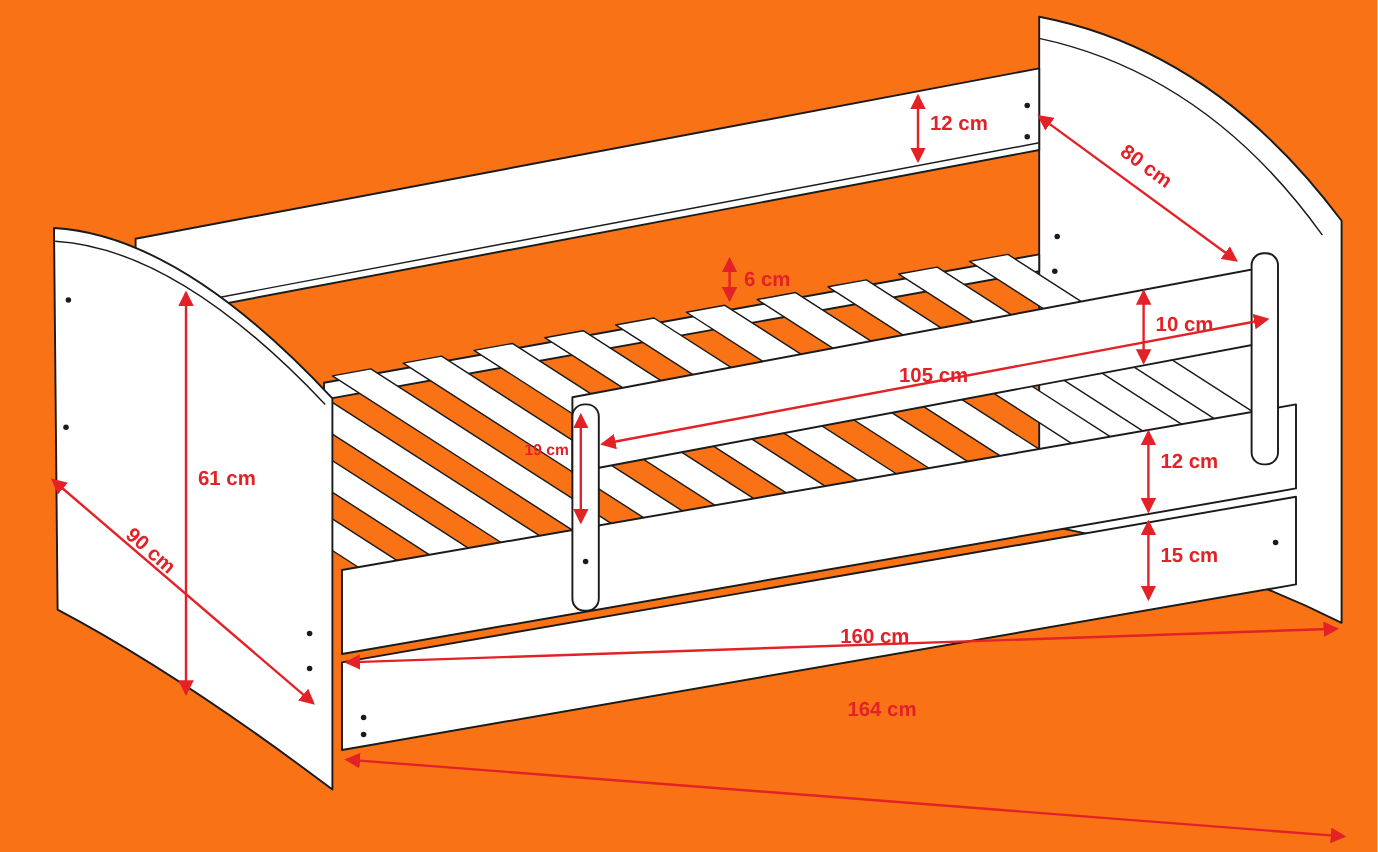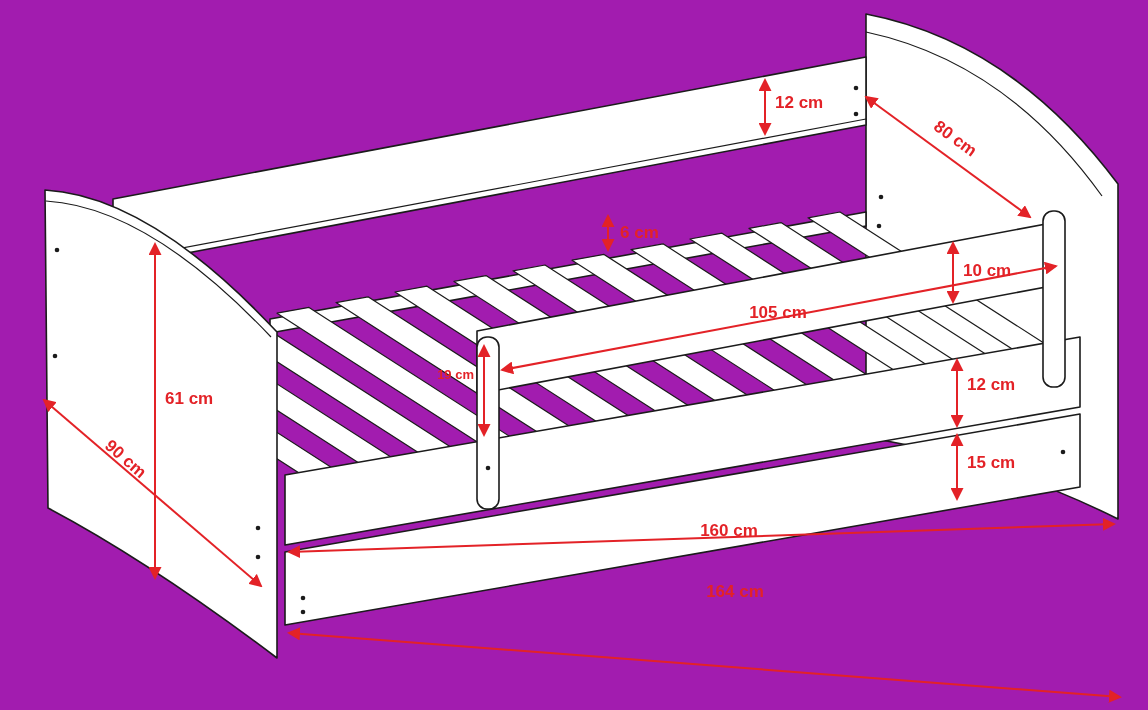--- a/index.html
+++ b/index.html
@@ -1,16 +1,16 @@
 <!DOCTYPE html>
 <html><head>
 <meta charset="utf-8">
 <style>
   html,body{margin:0;padding:0;background:#ffffff;}
-  .stage{width:1148px;height:710px;position:relative;background:#a21caf;overflow:hidden;}
+  .stage{width:1148px;height:710px;position:relative;background:#f97316;overflow:hidden;}
   svg{display:block;}
   .outline{fill:#ffffff;stroke:#1b1b1b;stroke-width:1.6;stroke-linejoin:round;}
   .thin{fill:none;stroke:#1b1b1b;stroke-width:1.2;}
   .slat{fill:#ffffff;stroke:#1b1b1b;stroke-width:1.2;stroke-linejoin:round;}
   .dot{fill:#1b1b1b;}
   .dim-line{stroke:#e32227;stroke-width:2;fill:none;}
   .dim{fill:#e32227;font-family:"Liberation Sans",sans-serif;font-size:17px;font-weight:600;}
   .dim.small{font-size:13px;}
 </style>
 </head>

